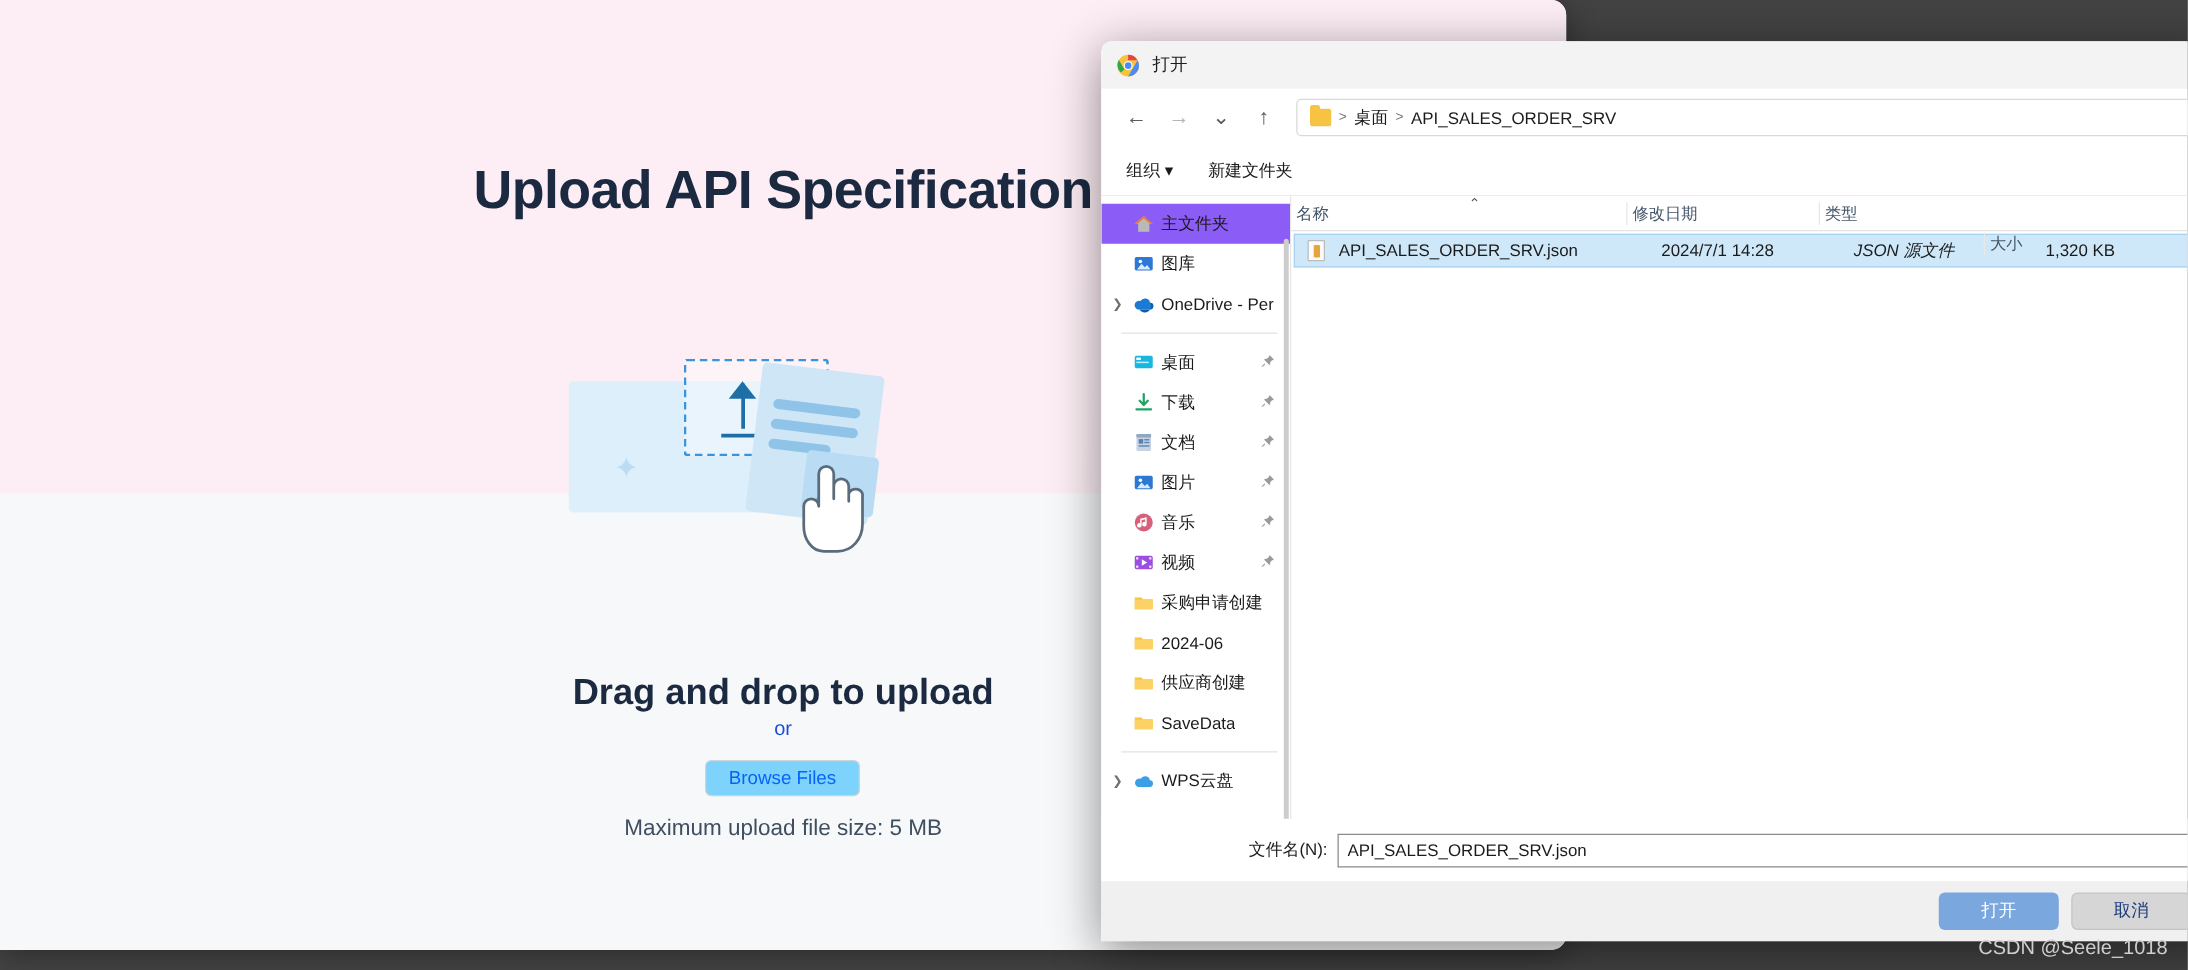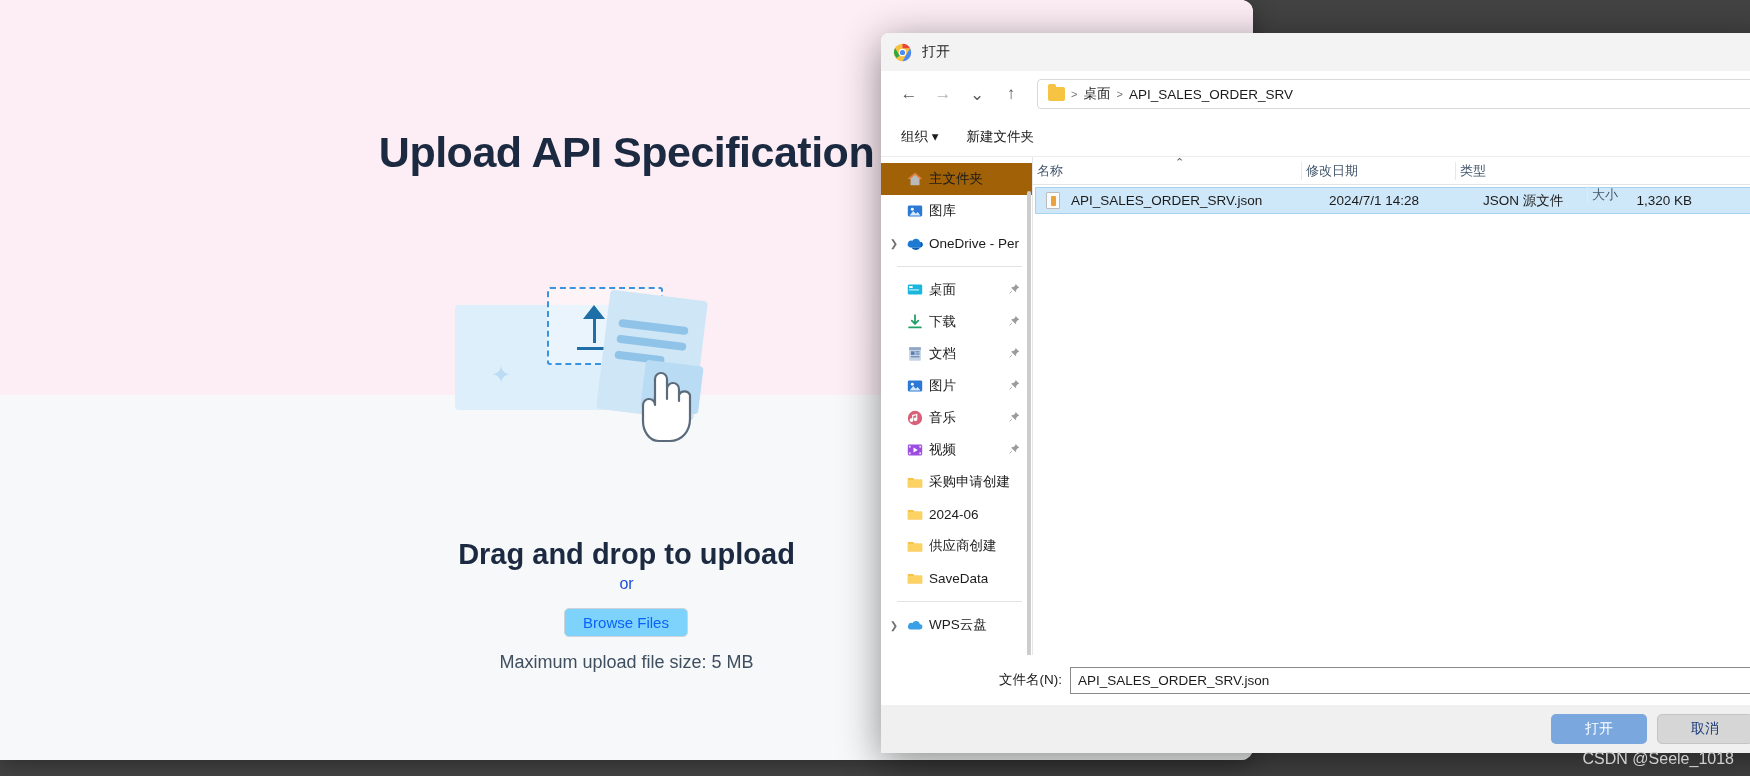--- a/index.html
+++ b/index.html
@@ -213,21 +213,21 @@
     border-right: 1px solid #e6e6e6;
     padding-top: 6px;
     position: relative;
     overflow: hidden;
   }
   .nav-row {
     height: 32px; display: flex; align-items: center;
     padding-left: 6px; gap: 5px; font-size: 13.5px;
     cursor: pointer; position: relative;
   }
-  .nav-row.sel { background: #a16207; }
+  .nav-row.sel { background: #8b5cf6; }
   .nav-chev { width: 14px; text-align: center; color: #707070; font-size: 10px; flex: none; }
   .nav-ico { width: 18px; height: 18px; flex: none; position: relative; }
   .nav-label { white-space: nowrap; overflow: hidden; }
   .nav-pin { position: absolute; right: 12px; color: #9a9a9a; font-size: 11px; }
   .nav-div { height: 1px; background: #e2e2e2; margin: 7px 10px 7px 16px; }
   .nav-scroll {
     position: absolute; right: 1px; top: 34px;
     width: 4px; height: 480px; background: #cdcdcd; border-radius: 2px;
   }
 
@@ -260,21 +260,21 @@
     width: 14px; height: 17px; margin-left: 10px; flex: none;
     background: #fbfbfb; border: 1px solid #bcbcbc; border-radius: 1px;
     position: relative;
   }
   .file-icon::after {
     content: ""; position: absolute; left: 4px; top: 3px;
     width: 5px; height: 10px; background: #e8a33d; border-radius: 1px;
   }
   .c-name { width: 258px; }
   .c-date { width: 154px; }
-  .c-type { width: 132px; }
+  .c-type { width: 132px; font-style: italic; }
   .c-size { width: 100px; text-align: right; padding-right: 12px; }
 
   .dlg-footer {
     position: absolute; left: 0; bottom: 48px; width: 100%; height: 50px;
     display: flex; align-items: center; background: #fff;
   }
   .fn-label { margin-left: 118px; font-size: 13.5px; }
   .fn-input {
     flex: 1; height: 27px; margin-left: 8px; margin-right: 12px;
     border: 1px solid #8a8a8a; background: #fff;

